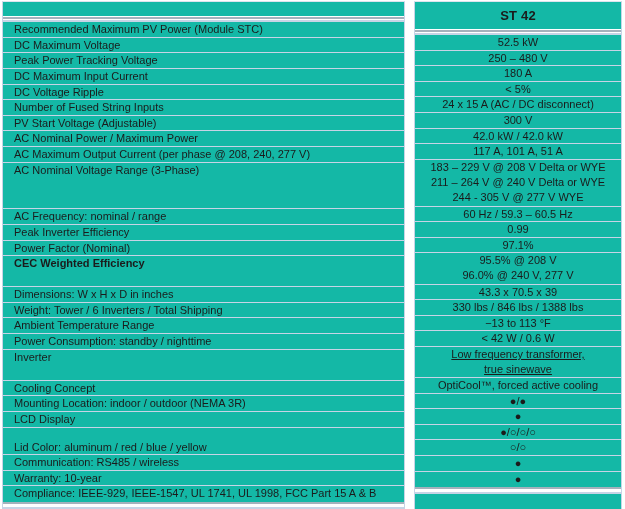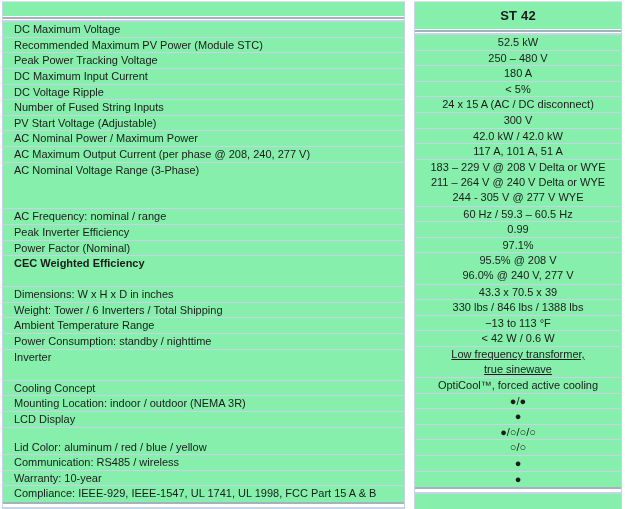--- a/index.html
+++ b/index.html
@@ -19,21 +19,21 @@
     display: flex;
     gap: 9px;
   }
   .col {
     box-sizing: border-box;
     border-left: 1px solid #c7d4e6;
     border-right: 1px solid #c7d4e6;
     border-top: 1px solid #dde4ee;
     display: flex;
     flex-direction: column;
-    background: #86efac;
+    background: #14b8a6;
   }
   .col-left  { width: 403px; }
   .col-right { width: 208px; }
 
   .header-cell {
     height: 27px;
     box-sizing: border-box;
     display: flex;
     align-items: center;
     justify-content: center;
@@ -74,24 +74,24 @@
 </head>
 <body>
 
 <div class="sheet">
 
   <div class="col col-left">
     <div class="header-cell"></div>
     <div class="header-sep"></div>
     <div class="rows" id="rows-left">
         <div class="row" style="height: 15.6px;">
+          <div class="cell label-cell">Recommended Maximum PV Power (Module STC)</div>
+        </div>
+        <div class="row" style="height: 15.6px;">
           <div class="cell label-cell">DC Maximum Voltage</div>
-        </div>
-        <div class="row" style="height: 15.6px;">
-          <div class="cell label-cell">Recommended Maximum PV Power (Module STC)</div>
         </div>
         <div class="row" style="height: 15.6px;">
           <div class="cell label-cell">Peak Power Tracking Voltage</div>
         </div>
         <div class="row" style="height: 15.6px;">
           <div class="cell label-cell">DC Maximum Input Current</div>
         </div>
         <div class="row" style="height: 15.6px;">
           <div class="cell label-cell">DC Voltage Ripple</div>
         </div>

